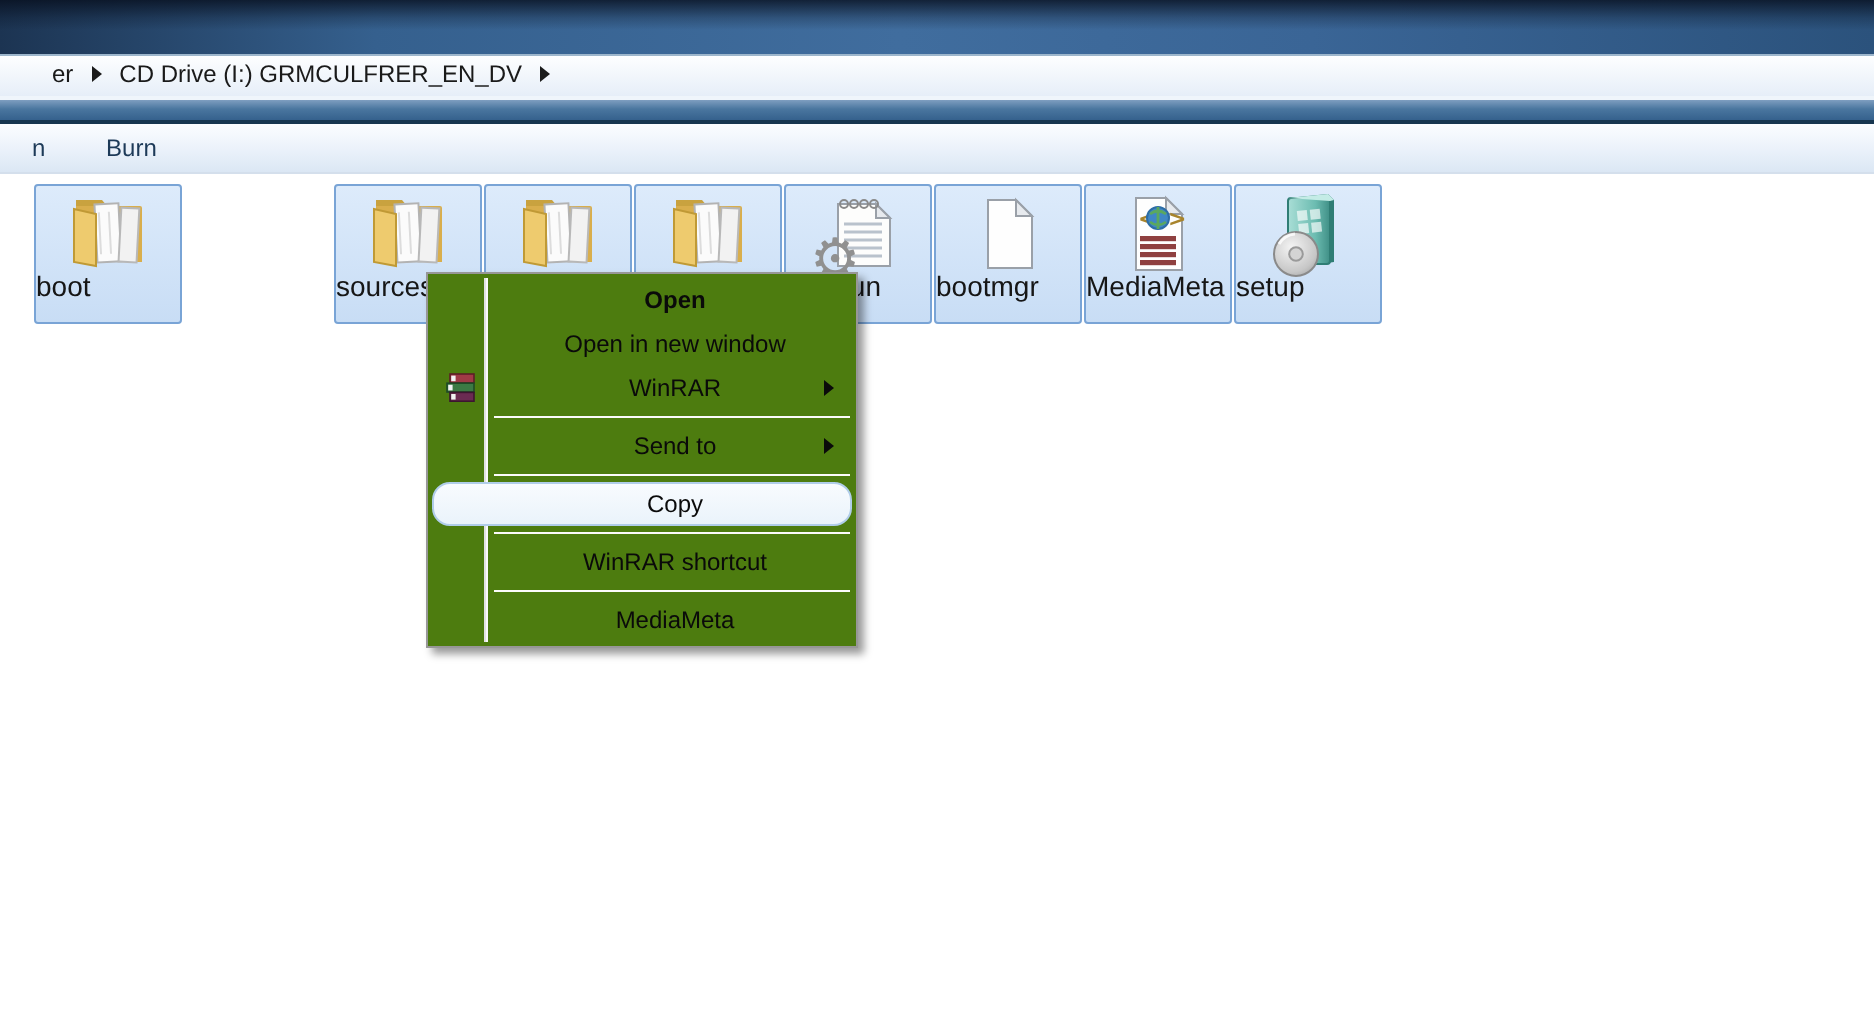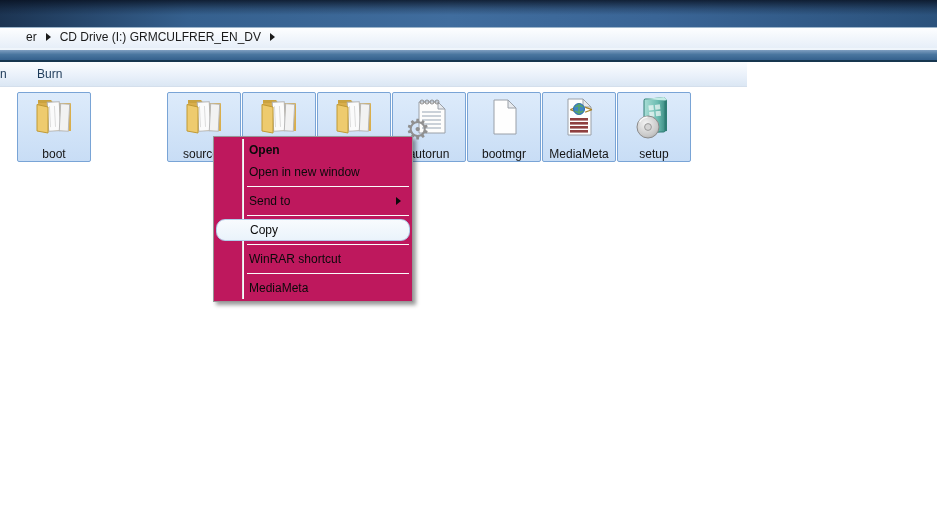--- a/index.html
+++ b/index.html
@@ -27,48 +27,49 @@
     display:inline-block; width:0; height:0; vertical-align:middle;
     border-left:5px solid #1b1b1b; border-top:4px solid transparent; border-bottom:4px solid transparent;
     margin:-2px 9px 0 9px;
   }
   .bluestrip {
     position:absolute; left:0; top:48px; width:937px; height:14px;
     border-top:2px solid #eff5fb; border-bottom:2px solid #17364f;
     background:linear-gradient(to bottom,#7e9ec0,#4a769f 45%,#35618d);
   }
   .toolbar {
-    position:absolute; left:0; top:62px; width:747px; height:25px;
+    position:absolute; left:0; top:62px; width:937px; height:25px;
     background:linear-gradient(to bottom,#fbfdff,#eaf1fa 55%,#dbe7f4);
     border-bottom:1px solid #d4dfec;
-    font-size:12px; color:#1d3a58; line-height:24px; white-space:nowrap;
+    font-size:12px; color:#1d3a58; line-height:24px; white-space:nowrap;padding-left:16px;
   }
   .tool-item { display:inline-block; cursor:default; }
   .tool-item.first { margin-left:0; }
   .tool-item.second { margin-left:27px; }
 
   
   .content { position:absolute; left:0; top:87px; width:937px; height:422px; background:#fff; }
   .file-item {
     position:absolute; top:5px; width:74px; height:70px;
     border:1px solid #79a4d6; border-radius:2px;
     background:linear-gradient(to bottom,#ddebfb,#c8ddf5);
   }
   .file-icon { position:absolute; top:2px; left:50%; transform:translateX(-50%); }
   .file-label {
-    position:absolute; bottom:0; left:0; width:100%; text-align:center;
-    font-size:12px; color:#161616; white-space:nowrap; overflow:visible;
+    position:absolute; bottom:10px; left:0; width:100%; 
+    font-size:14px; color:#161616; white-space:nowrap; overflow:visible;
   }
 
   
   .context-menu {
-    position:absolute; left:213px; top:136px; width:200px; z-index:10;
-    background:#be185d; border:1px solid #979797;
+    position:absolute; left:213px; top:136px; width:216px; z-index:10;
+    background:#4d7c0f; border:1px solid #979797;
     box-shadow:3px 3px 4px rgba(0,0,0,0.40);
     padding:2px 0;
+    text-align:center;
   }
   .context-menu::before {
     content:""; position:absolute; left:28px; top:2px; bottom:2px; width:0;
     border-left:1px solid #e2e2e2; border-right:1px solid #fafafa;
   }
   .menu-item {
     position:relative; height:22px; line-height:22px; margin:0 2px;
     padding-left:33px; font-size:12px; color:#0a0a0a; cursor:default;
   }
   .menu-item.default-action { font-weight:bold; }
@@ -252,20 +253,34 @@
         </svg>
       </span>
       <div class="file-label">setup</div>
     </div>
 
   </div>
 
   <div class="context-menu">
     <div class="menu-item default-action">Open</div>
     <div class="menu-item">Open in new window</div>
+    <div class="menu-item">
+      <span class="menu-icon">
+        <svg width="17" height="16" viewBox="0 0 17 16">
+          <rect x="3" y="1" width="12" height="4.4" fill="#a03a46" stroke="#5d1f27" stroke-width="0.8"></rect>
+          <rect x="3.6" y="1.8" width="2.2" height="2.8" fill="#f2f2f2"></rect>
+          <rect x="1.5" y="5.6" width="13.5" height="4.4" fill="#3c7a44" stroke="#1f4a26" stroke-width="0.8"></rect>
+          <rect x="2.1" y="6.4" width="2.2" height="2.8" fill="#f2f2f2"></rect>
+          <rect x="3" y="10.2" width="12" height="4.4" fill="#6b2b52" stroke="#3c1630" stroke-width="0.8"></rect>
+          <rect x="3.6" y="11" width="2.2" height="2.8" fill="#f2f2f2"></rect>
+        </svg>
+      </span>
+      <span>WinRAR</span>
+      <span class="submenu-arrow"></span>
+    </div>
     <div class="menu-sep"></div>
     <div class="menu-item">
       <span>Send to</span>
       <span class="submenu-arrow"></span>
     </div>
     <div class="menu-sep"></div>
     <div class="menu-item highlighted">Copy</div>
     <div class="menu-sep"></div>
     <div class="menu-item">WinRAR shortcut</div>
     <div class="menu-sep"></div>

